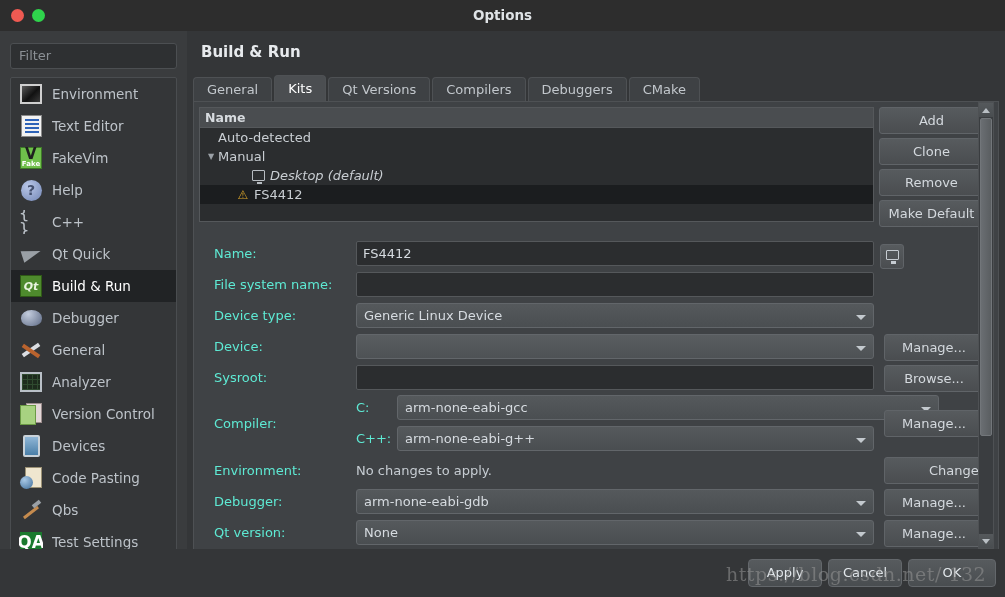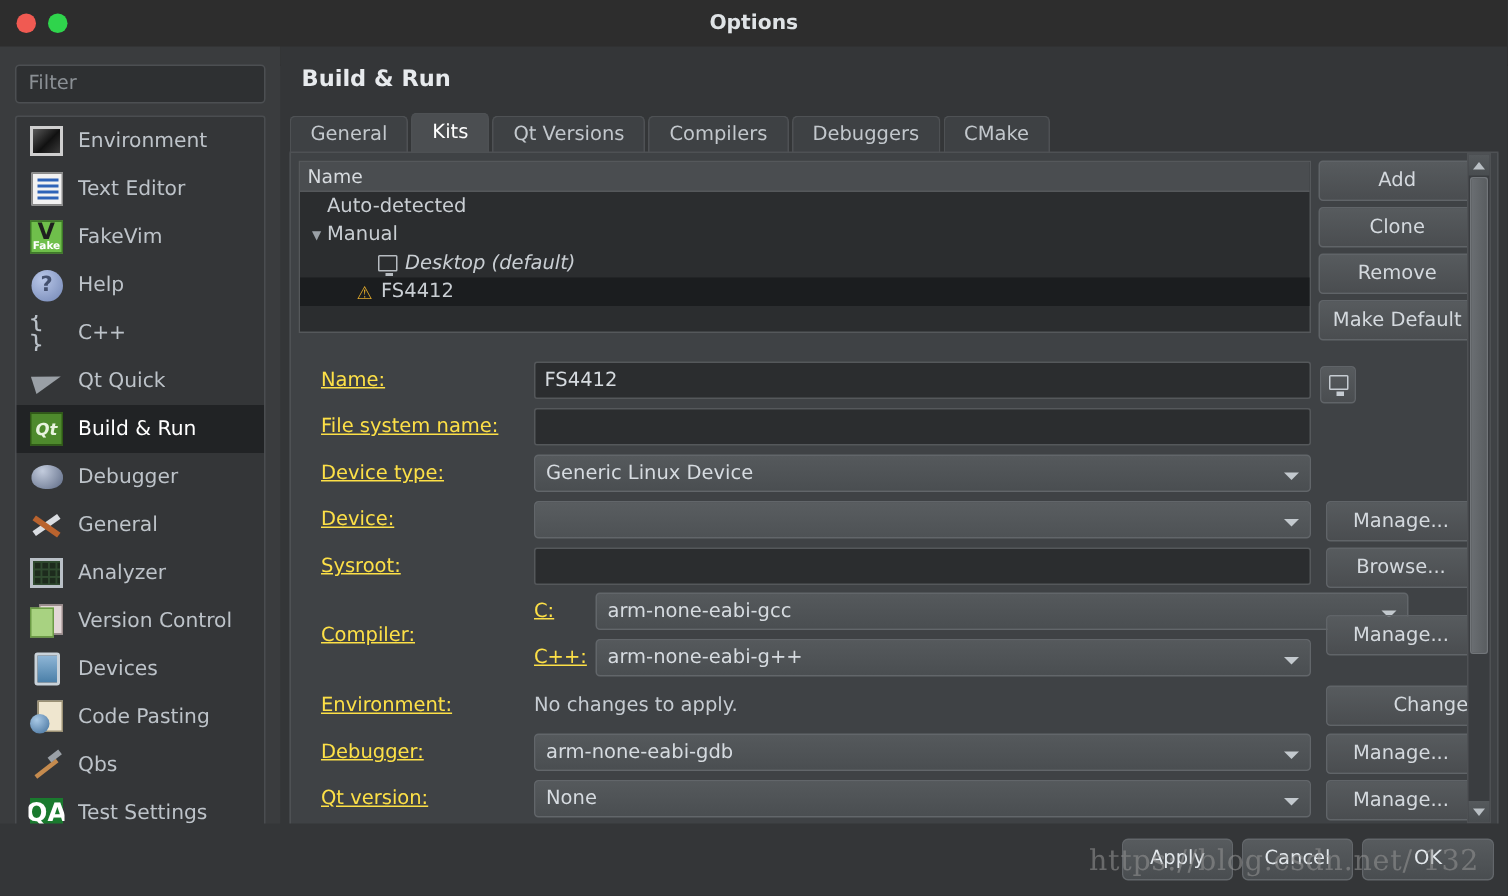--- a/index.html
+++ b/index.html
@@ -97,21 +97,21 @@
     border-radius: 4px 4px 0 0;
   }
   .tab.active { background: #4b4e51; color: #ffffff; height: 27px; line-height: 26px; }
   #tabline { position: absolute; left: 6px; top: 70px; width: 806px; height: 1px; background: #4e5154; }
 
   
   #tabpage { position: absolute; left: 6px; top: 71px; width: 806px; height: 470px; background: #3f4245; border: 1px solid #4e5154; border-top: none; }
 
   
   #kittree { position: absolute; left: 5px; top: 5px; width: 675px; height: 115px; background: #2b2d2f; border: 1px solid #55585b; }
-  #kittree .hdr { height: 20px; line-height: 20px; background: #4a4d50; color: #d7dbdf; padding-left: 5px; font-size: 12.5px; border-bottom: 1px solid #55585b; }
+  #kittree .hdr { height: 20px; line-height: 20px; background: #4a4d50; color: #d7dbdf; padding-left: 5px; font-size: 12.5px; border-bottom: 1px solid #55585b; font-weight: bold; }
   .trow { height: 19px; line-height: 19px; display: flex; align-items: center; font-size: 13px; color: #c9ced3; }
   .trow.selected { background: #1b1d1f; }
   .twist { width: 14px; text-align: center; color: #9aa0a6; font-size: 8px; flex: 0 0 14px; }
   .tmon {
     width: 13px; height: 11px; flex: 0 0 13px; margin-right: 5px; position: relative;
     border: 1px solid #b7bcc1; border-radius: 1px;
   }
   .tmon:after { content:""; position:absolute; left:4px; top:11px; width:5px; height:2px; background:#b7bcc1; }
   .twarn { width: 14px; flex: 0 0 14px; margin-right: 4px; color: #e0a92b; font-size: 12px; text-align: center; line-height: 1; }
   .titalic { font-style: italic; }
@@ -123,21 +123,21 @@
     color: #d4d9de; font-size: 13px; text-align: center;
     line-height: 25px; height: 27px;
     font-family: "DejaVu Sans", "Liberation Sans", sans-serif;
   }
   #b-add        { position:absolute; left:685px; top:5px;  width:105px; }
   #b-clone      { position:absolute; left:685px; top:36px; width:105px; }
   #b-remove     { position:absolute; left:685px; top:67px; width:105px; }
   #b-makedef    { position:absolute; left:685px; top:98px; width:105px; }
 
   
-  .flabel { position: absolute; color: #fde047; font-size: 13px; line-height: 20px; text-decoration: underline; }
+  .flabel { position: absolute; color: #5eead4; font-size: 13px; line-height: 20px; }
   .fld {
     position: absolute; height: 25px; line-height: 23px;
     background: #2b2d2f; border: 1px solid #55585b; border-radius: 2px;
     color: #d6dbe0; font-size: 13px; padding: 0 6px; overflow: hidden; white-space: nowrap;
   }
   .combo {
     position: absolute; height: 25px; line-height: 23px;
     background: linear-gradient(#55595c,#4a4e51); border: 1px solid #62666a; border-radius: 3px;
     color: #d6dbe0; font-size: 13px; padding: 0 20px 0 7px; overflow: hidden; white-space: nowrap;
   }

